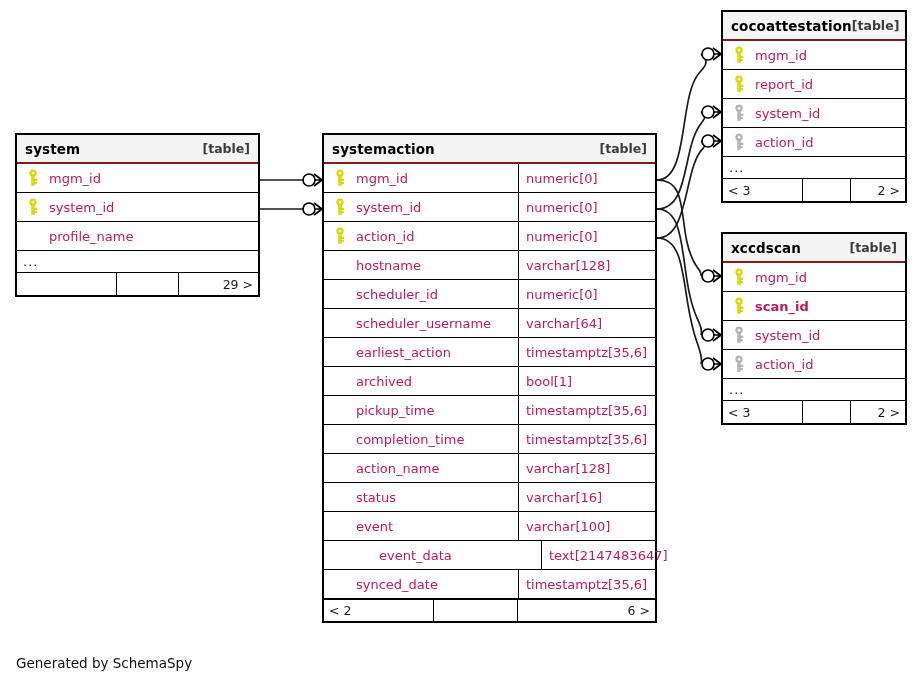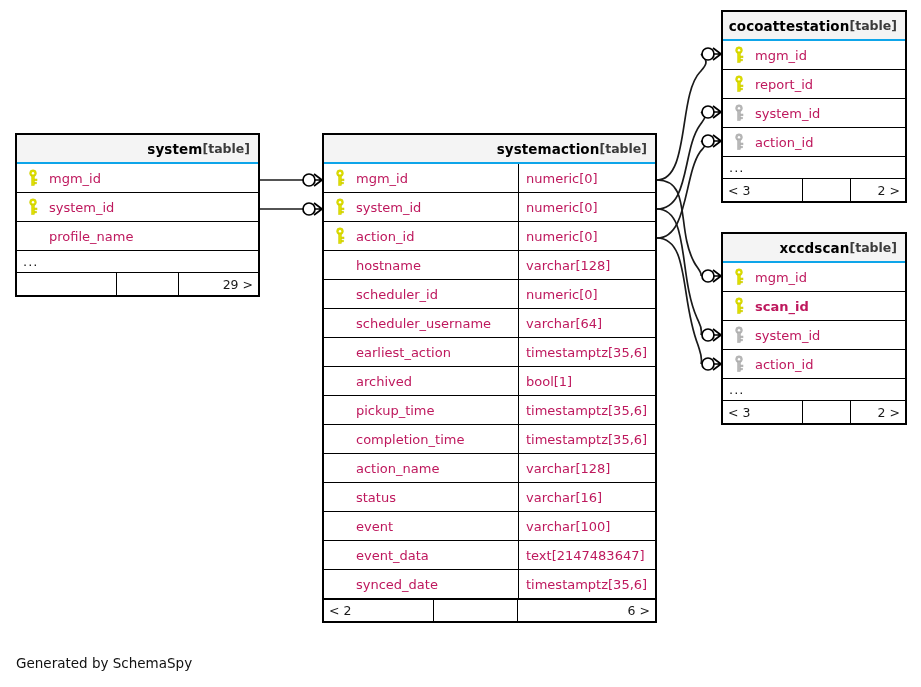--- a/index.html
+++ b/index.html
@@ -18,25 +18,25 @@
   
   .table-box{
     position:absolute;
     background:#ffffff;
     border:2px solid #000000;
     box-sizing:border-box;
     z-index:5;
   }
   .tbl-header{
     background:#f4f4f4;
-    border-bottom:2px solid #0ea5e9;
+    border-bottom:2px solid #7f1d1d;
     box-sizing:border-box;
     display:flex;
     align-items:center;
-    justify-content:flex-end;
+    justify-content:space-between;
     padding:0 8px;
     height:29px;
   }
   .tbl-name{
     font-weight:bold;
     font-size:13.5px;
     color:#000;
     letter-spacing:0.1px;
   }
   .tbl-tag{
@@ -352,21 +352,21 @@
       <span class="col-type">varchar[16]</span>
     </div>
     <div class="col-row">
       <span class="col-name" style="width:194px;">
           <span class="keyslot empty"></span>
         <span>event</span>
         </span>
       <span class="col-type">varchar[100]</span>
     </div>
     <div class="col-row">
-      <span class="col-name" style="width:194px;">
+      <span class="col-name" style="width:194px;margin-left:23px;">
           <span class="keyslot empty"></span>
         <span>event_data</span>
         </span>
       <span class="col-type">text[2147483647]</span>
     </div>
     <div class="col-row">
       <span class="col-name" style="width:194px;">
           <span class="keyslot empty"></span>
         <span>synced_date</span>
         </span>

